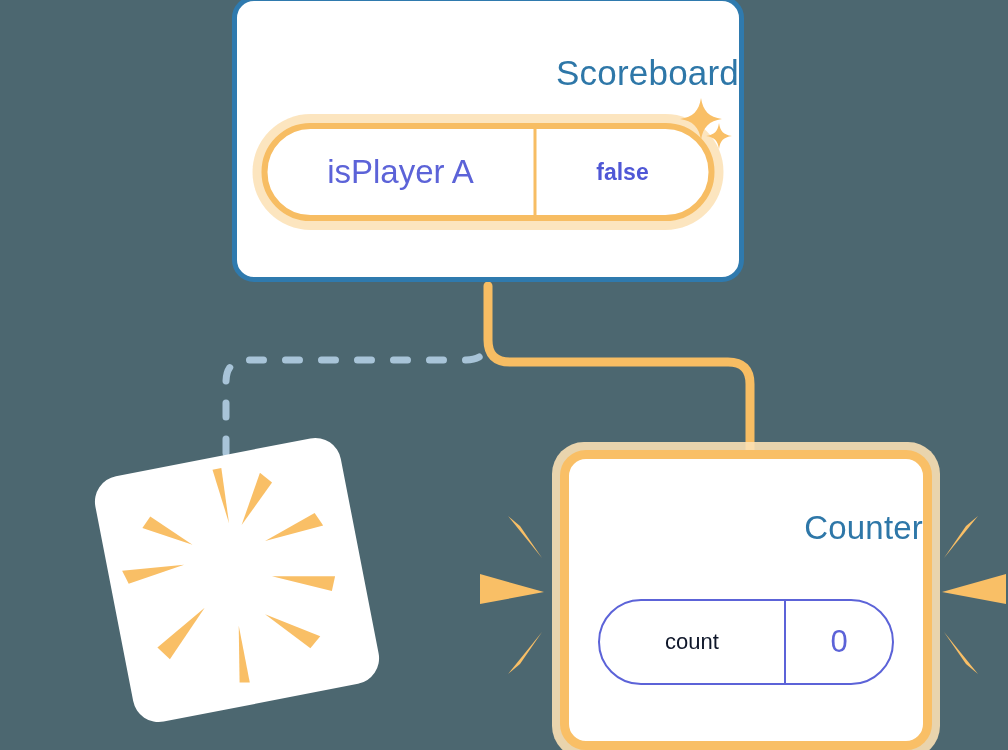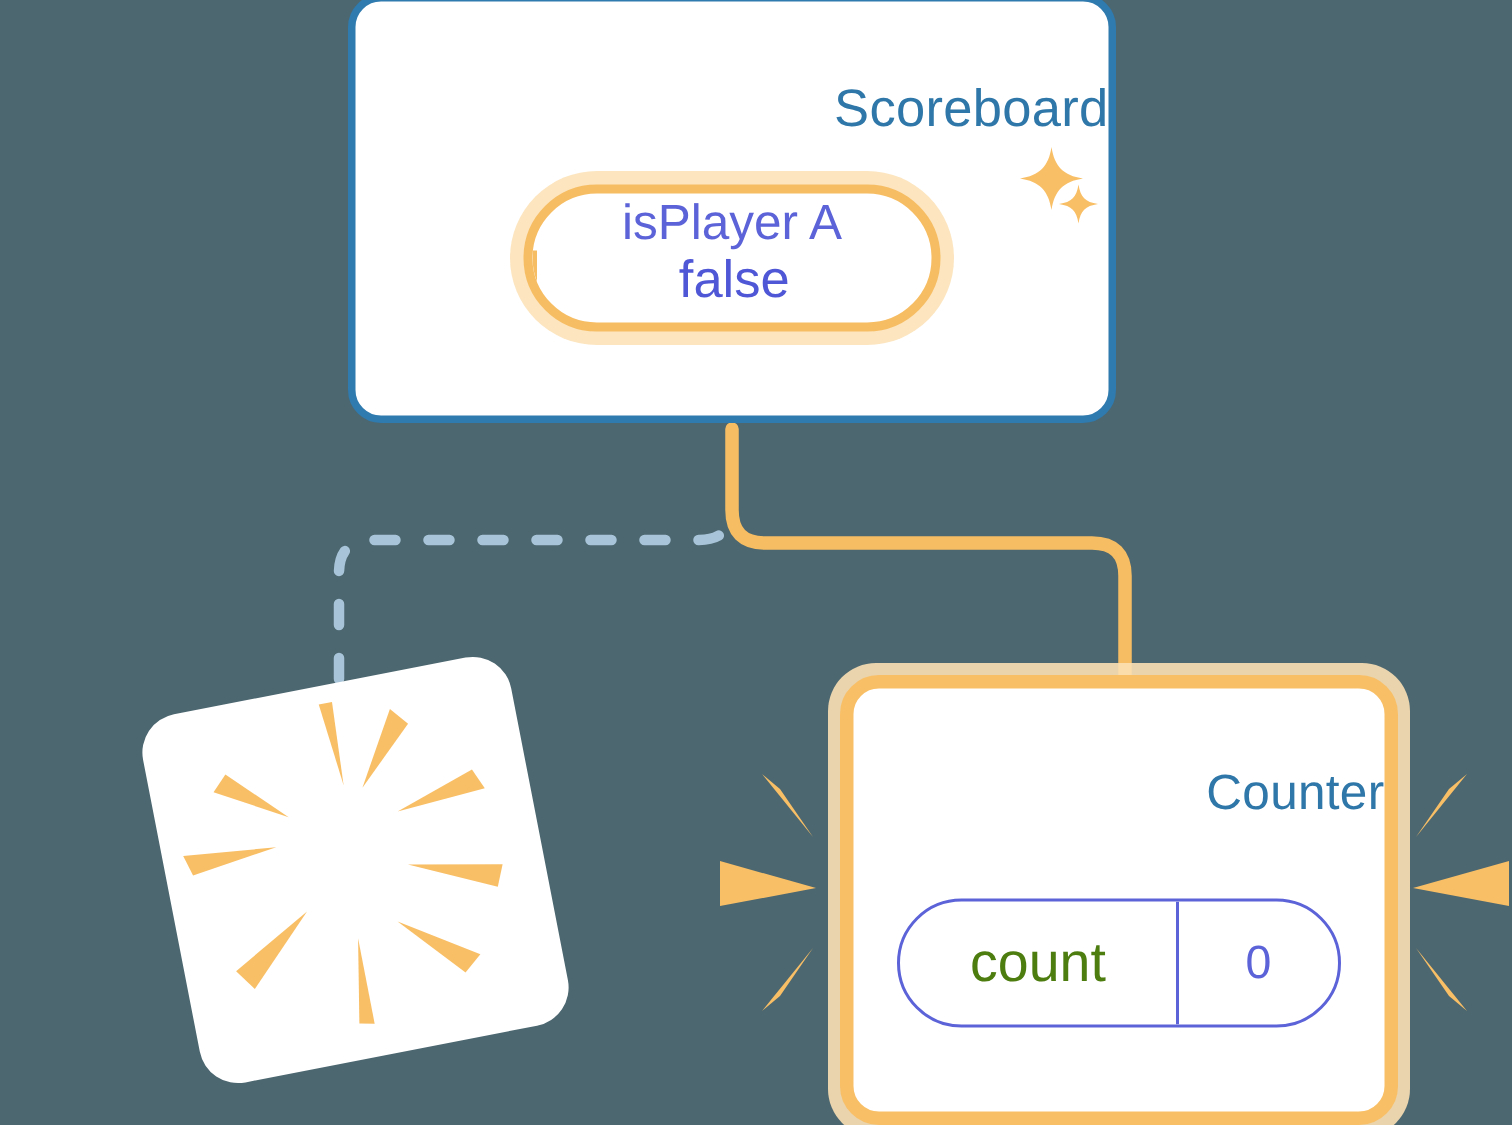--- a/index.html
+++ b/index.html
@@ -71,42 +71,41 @@
   .pill-orange {
     position: relative;
     display: flex;
     align-items: stretch;
     box-sizing: border-box;
     height: 98px;
     border: 6px solid #f7bd63;
     border-radius: 999px;
     background: #ffffff;
     overflow: hidden;
-    flex-direction: column;
   }
   .pill-orange .pk {
     display: flex;
     align-items: center;
     justify-content: center;
     padding: 0 28px;
     min-width: 210px;
     font-size: 33px;
     color: #5c63d8;
     font-weight: 400;
   }
   .pill-orange .pv {
     display: flex;
     align-items: center;
     justify-content: center;
     padding: 0 26px;
     min-width: 120px;
     border-left: 3px solid #f7bd63;
-    font-size: 35px;
+    font-size: 23px;
     color: #4f57d6;
-    font-weight: 400;
+    font-weight: 700;
   }
 
   
   .sparkle {
     position: absolute;
     z-index: 5;
   }
 
   
   .card-tilt {
@@ -170,22 +169,22 @@
     border-radius: 999px;
     background: #ffffff;
     overflow: hidden;
   }
   .pill-purple .pk {
     display: flex;
     align-items: center;
     justify-content: center;
     padding: 0 22px;
     min-width: 140px;
-    font-size: 37px;
-    color: #4d7c0f;
+    font-size: 22px;
+    color: #0f172a;
     font-weight: 400;
   }
   .pill-purple .pv {
     display: flex;
     align-items: center;
     justify-content: center;
     padding: 0 22px;
     min-width: 62px;
     border-left: 2px solid #5c63d8;
     font-size: 31px;

